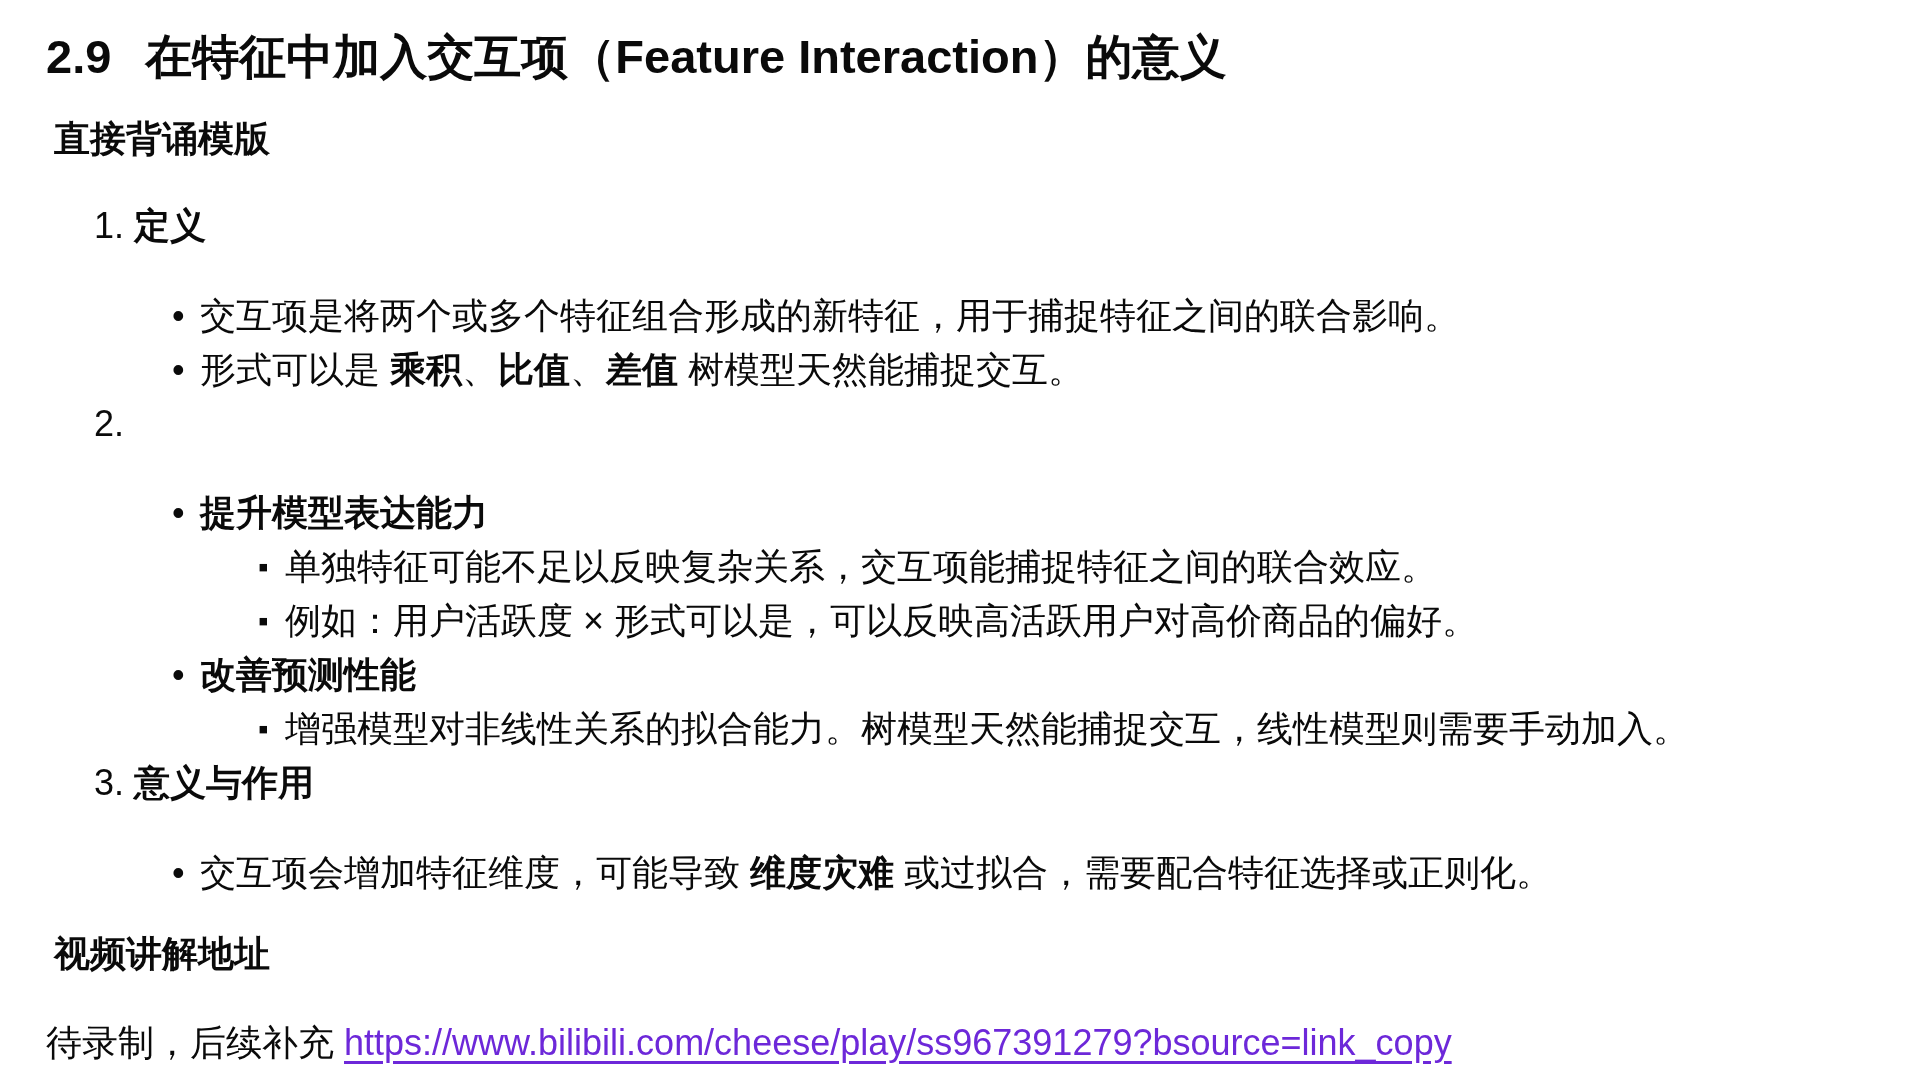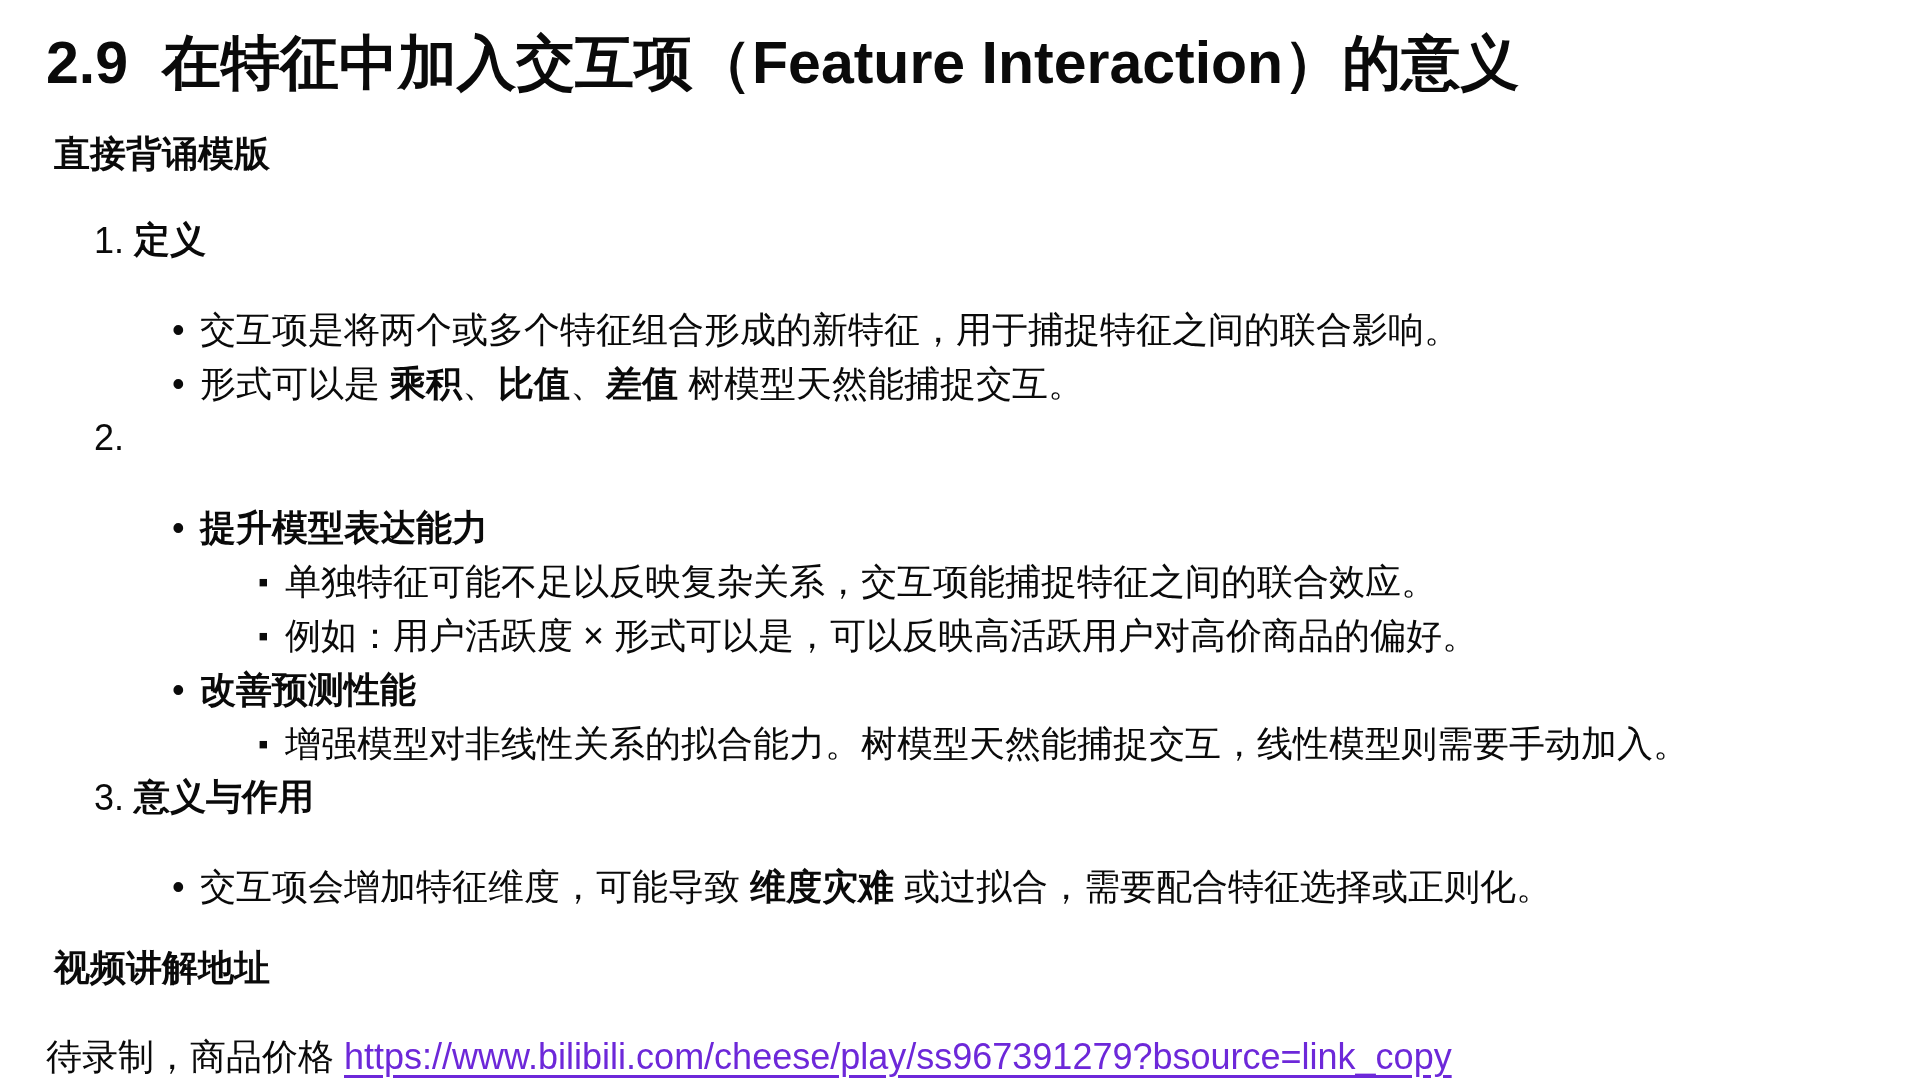--- a/index.html
+++ b/index.html
@@ -9,42 +9,42 @@
     box-sizing: border-box;
     background: #ffffff;
     color: #0a0a0a;
     font-family: "Liberation Sans", "DejaVu Sans", sans-serif;
     font-size: 36px;
     line-height: 1.42;
     padding: 22px 40px 0 46px;
     overflow: hidden;
   }
   .title {
-    font-size: 59px;
+    font-size: 47px;
     line-height: 1.22;
     font-weight: bold;
     margin: 6px 0 28px 0;
     white-space: nowrap;
   }
   .title .title-num { margin-right: 34px; }
   .subhead {
     font-weight: bold;
     margin: 8px;
   }
   .doc-list { margin-top: 36px; }
   .num-row {
     display: flex;
     margin: 0 0 38px 48px;
   }
   .num-row .num {
     width: 40px;
     flex: 0 0 auto;
     font-weight: normal;
   }
-  .num-row .num-label { font-weight: bold; font-family: Liberation Serif, serif; }
+  .num-row .num-label { font-weight: bold; }
   .b-row {
     display: flex;
     margin: 0 0 3px 126px;
   }
   .b-row .marker {
     width: 28px;
     flex: 0 0 auto;
   }
   .b-row.tier2 { margin-left: 212px; }
   .b-row.tier2 .marker { width: 27px; font-size: 30px; line-height: 51px; }
@@ -114,14 +114,14 @@
   <div class="b-row">
     <span class="marker">•</span>
     <span class="bullet-text"><span>交互项会增加特征维度，可能导致 </span><span class="bold">维度灾难</span><span> 或过拟合，需要配合特征选择或正则化。</span></span>
   </div>
 
 </div>
 
 <p class="subhead video-head">视频讲解地址</p>
 
 <p class="footer-line">
-  <span>待录制，商品价格 </span><a class="doc-link">https://www.bilibili.com/cheese/play/ss967391279?bsource=link_copy</a>
+  <span>待录制，后续补充 </span><a class="doc-link">https://www.bilibili.com/cheese/play/ss967391279?bsource=link_copy</a>
 </p>
 
 </body></html>

